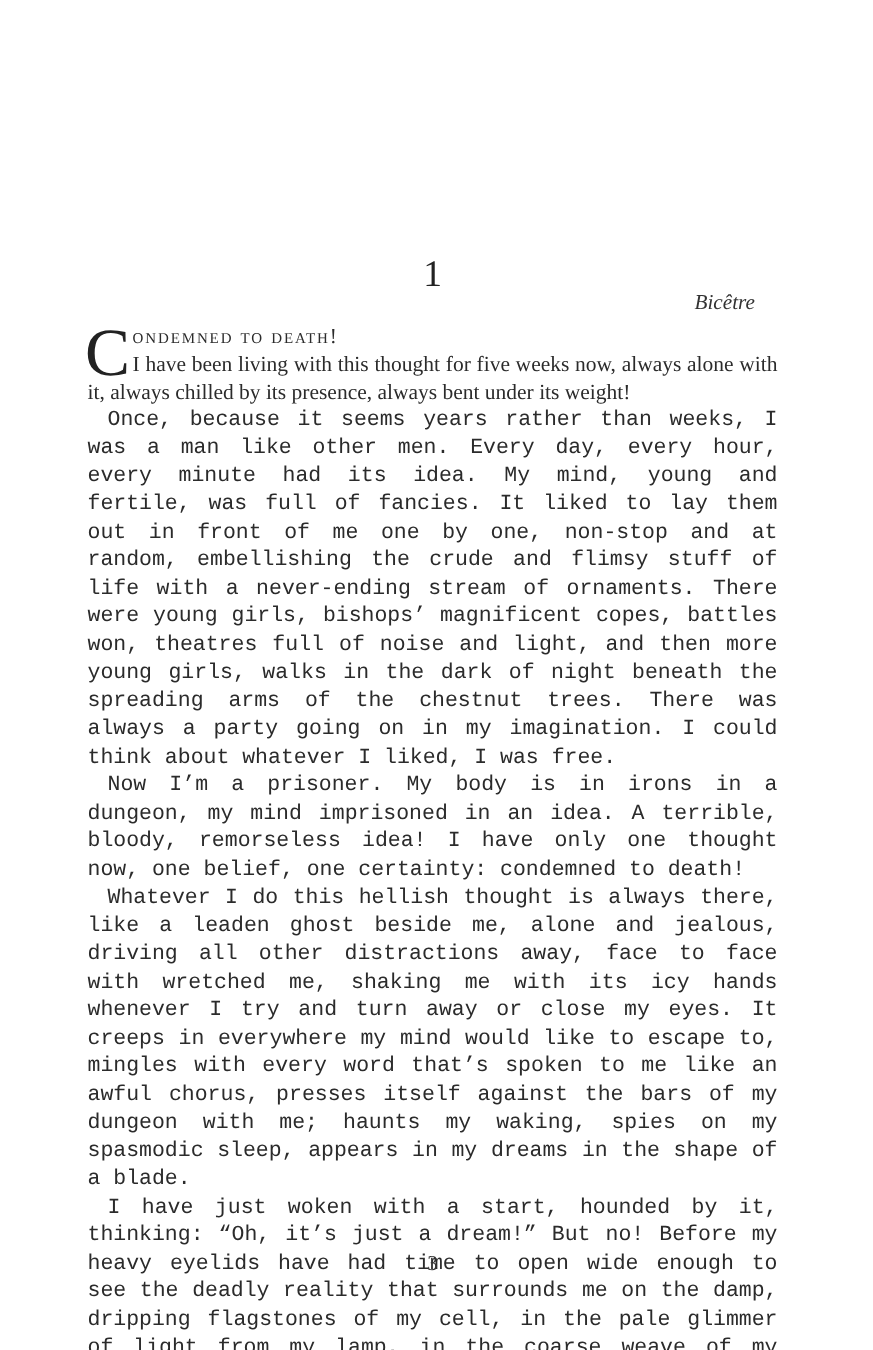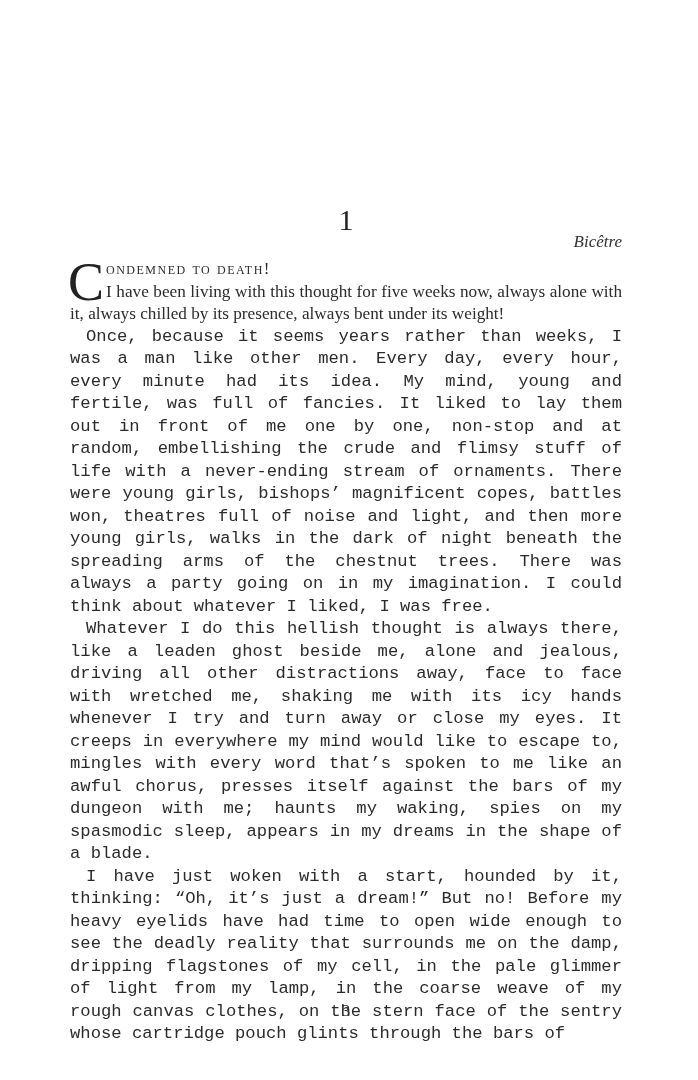--- a/index.html
+++ b/index.html
@@ -28,21 +28,21 @@
       left: 0;
       width: 552px;
       text-align: center;
       font-size: 30px;
       line-height: 40px;
       color: #222;
     }
     .epigraph {
       position: absolute;
       top: 230px;
-      right: 0;
+      right: 18px;
       font-style: italic;
       font-size: 17px;
       line-height: 24px;
       color: #333;
       text-align: center;
     }
     .body-text {
       position: absolute;
       top: 258px;
       left: 0;
@@ -97,18 +97,19 @@
   <div class="chapter-number">1</div>
   <div class="epigraph">Bicêtre</div>
 
   <div class="body-text">
     <p class="opening">
       <span class="drop-cap">C</span>
       <span class="first-line"><span class="small-caps">ondemned to death!</span></span>
       <span>I have been living with this thought for five weeks now, always alone with it, always chilled by its presence, always bent under its weight!</span>
     </p>
     <p class="indent">Once, because it seems years rather than weeks, I was a man like other men. Every day, every hour, every minute had its idea. My mind, young and fertile, was full of fancies. It liked to lay them out in front of me one by one, non-stop and at random, embellishing the crude and flimsy stuff of life with a never-ending stream of ornaments. There were young girls, bishops’ magnificent copes, battles won, theatres full of noise and light, and then more young girls, walks in the dark of night beneath the spreading arms of the chestnut trees. There was always a party going on in my imagination. I could think about whatever I liked, I was free.</p>
+    <p class="indent">Now I’m a prisoner. My body is in irons in a dungeon, my mind imprisoned in an idea. A terrible, bloody, remorseless idea! I have only one thought now, one belief, one certainty: condemned to death!</p>
     <p class="indent">Whatever I do this hellish thought is always there, like a leaden ghost beside me, alone and jealous, driving all other distractions away, face to face with wretched me, shaking me with its icy hands whenever I try and turn away or close my eyes. It creeps in everywhere my mind would like to escape to, mingles with every word that’s spoken to me like an awful chorus, presses itself against the bars of my dungeon with me; haunts my waking, spies on my spasmodic sleep, appears in my dreams in the shape of a blade.</p>
     <p class="indent">I have just woken with a start, hounded by it, thinking: “Oh, it’s just a dream!” But no! Before my heavy eyelids have had time to open wide enough to see the deadly reality that surrounds me on the damp, dripping flagstones of my cell, in the pale glimmer of light from my lamp, in the coarse weave of my rough canvas clothes, on the stern face of the sentry whose cartridge pouch glints through the bars of</p>
   </div>
 
   <div class="page-number">3</div>
 </div>
 
 </body></html>

